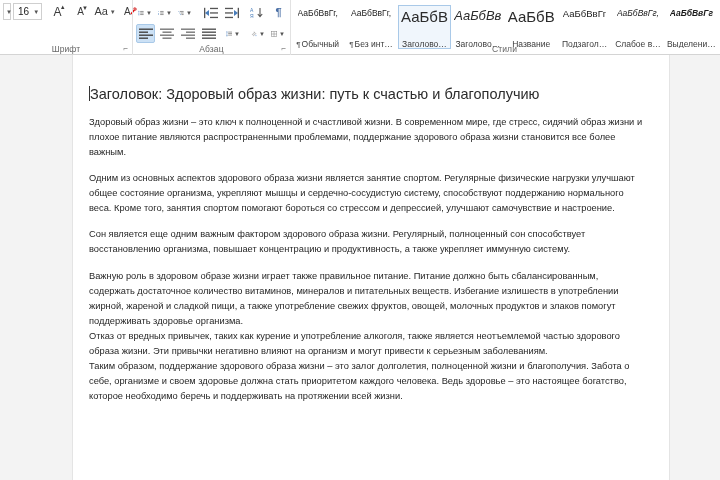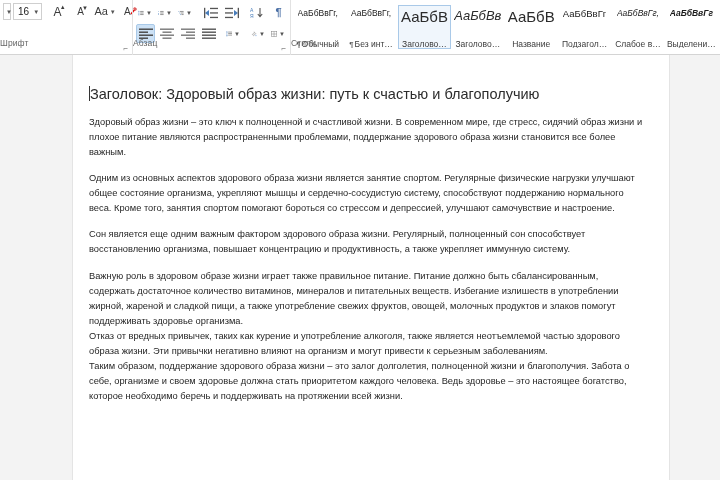--- a/index.html
+++ b/index.html
@@ -28,21 +28,22 @@
   }
   .rgroup + .rgroup { border-left: 1px solid #e2e2e2; }
   .rrow {
     display: flex;
     align-items: center;
     height: 21px;
     padding: 0 3px;
   }
   .glabel {
     position: absolute;
-    bottom: 7px; left: 0; right: 0;
+    bottom: 1px; left: 0; right: 0;
+    text-align: center;
     font-size: 8.5px;
     color: #666;
     letter-spacing: .1px;
   }
   .glaunch {
     position: absolute;
     bottom: 2px; right: 4px;
     font-size: 8px; color: #888;
   }
 

